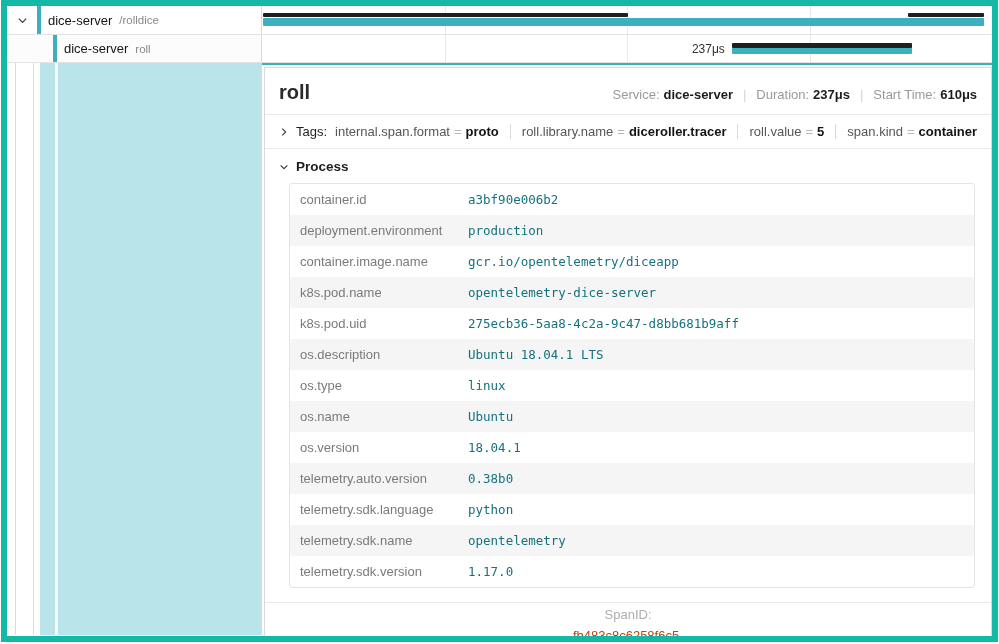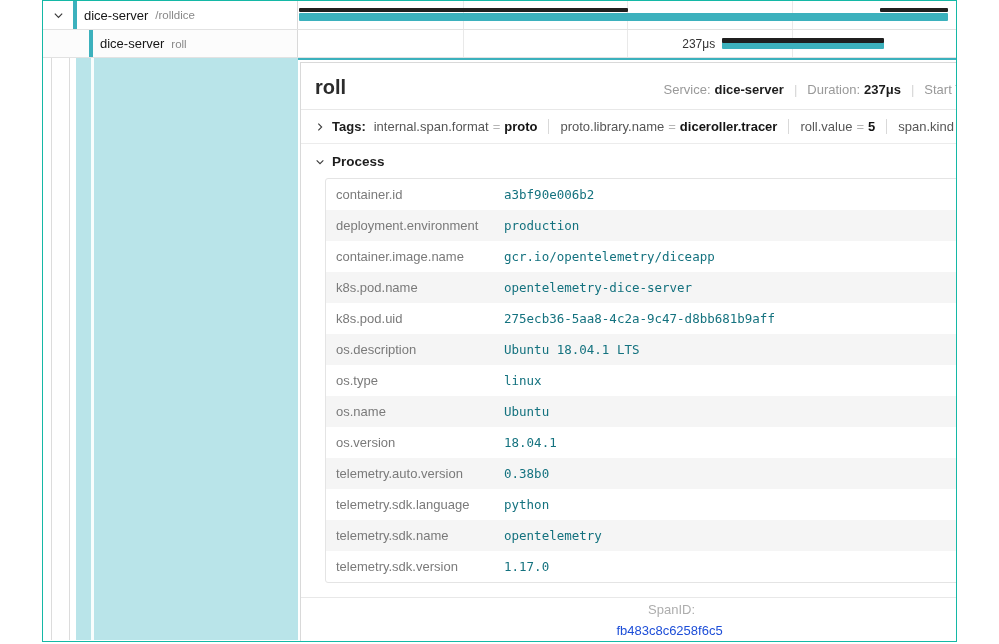--- a/index.html
+++ b/index.html
@@ -1,23 +1,23 @@
 <!DOCTYPE html>
 <html style="--accent: #3cb1bd; --selection: #b9e4e9; --critical: #1f1f1f; --value: #14727f;"><head>
 <meta charset="utf-8">
 <style>
   * { box-sizing: border-box; margin: 0; padding: 0; }
   html,body { background:#fff; }
   body { font-family: "Liberation Sans", sans-serif; }
 
   .page {
     position: relative;
-    width: 915px; height: 642px;
+    width: 997px; height: 642px;
     margin: 0 auto;
-    border: 1px solid #14b8a6;
+    border: 6px solid #14b8a6;
     background: #fff;
     overflow: hidden;
   }
 
   
   .trace-row { display:flex; position:relative; border-bottom:1px solid #e2e2e2; background:#fff; }
   .trace-row.row1 { height: 29px; }
   .trace-row.row2 { height: 28px; }
 
   .name-col {
@@ -82,21 +82,21 @@
   .sep { color:#d5d5d5; margin: 0 10px; }
   .sep::before { content:"|"; }
 
   .tags-row {
     display:flex; align-items:center;
     padding: 9px 14px;
     border-bottom: 1px solid #ececec;
     font-size: 13px;
     cursor:pointer;
   }
-  .tags-label { font-weight:700; color:#1d1d1d; margin: 0 8px 0 7px; }
+  .tags-label { font-weight:400; color:#1d1d1d; margin: 0 8px 0 7px; }
   .tag-item { color:#565656; white-space:nowrap; }
   .tag-item + .tag-item { border-left:1px solid #d9d9d9; margin-left:11px; padding-left:11px; }
   .tag-eq { color:#b5b5b5; margin: 0 4px; }
   .tag-eq::before { content:"="; }
   .tag-val { color:#141414; font-weight:700; }
 
   .process-section { padding: 10px 14px 12px 14px; }
   .process-header { display:flex; align-items:center; cursor:pointer; }
   .process-label { font-weight:700; font-size:13.5px; color:#1d1d1d; margin-left:7px; }
 
@@ -115,21 +115,21 @@
 
   .card-footer {
     border-top: 1px solid #e8e8e8;
     display:flex; justify-content:flex-end; align-items:center;
     padding: 4px 8px;
     gap: 6px;
     font-size: 13px;
     flex-direction: column;
   }
   .spanid-label { color:#adadad; }
-  .spanid-value { color:#1d4ed8; margin-right:4px; }
+  .spanid-value { color:#c2410c; margin-right:4px; }
   .link-btn {
     width:28px; height:22px;
     border:1px solid #d0d0d0; border-radius:3px;
     background:#fff;
     display:inline-flex; align-items:center; justify-content:center;
     cursor:pointer;
   }
 
   .chev-svg { display:block; }
 </style>
@@ -193,21 +193,21 @@
             <span class="stat-label">Service:</span><span class="stat-value">dice-server</span><span class="sep"></span><span class="stat-label">Duration:</span><span class="stat-value">237μs</span><span class="sep"></span><span class="stat-label">Start Time:</span><span class="stat-value">610μs</span>
           </div>
         </div>
 
         <div class="tags-row">
           <svg class="chev-svg" width="10" height="10" viewBox="0 0 24 24">
               <path d="M8 4l8 8-8 8" fill="none" stroke="#3a3a3a" stroke-width="2.6"></path>
             </svg>
           <span class="tags-label">Tags:</span>
           <span class="tag-item"><span>internal.span.format</span><span class="tag-eq"></span><span class="tag-val">proto</span></span>
-          <span class="tag-item"><span>proto.library.name</span><span class="tag-eq"></span><span class="tag-val">diceroller.tracer</span></span>
+          <span class="tag-item"><span>roll.library.name</span><span class="tag-eq"></span><span class="tag-val">diceroller.tracer</span></span>
           <span class="tag-item"><span>roll.value</span><span class="tag-eq"></span><span class="tag-val">5</span></span>
           <span class="tag-item"><span>span.kind</span><span class="tag-eq"></span><span class="tag-val">container</span></span>
         </div>
 
         <div class="process-section">
           <div class="process-header">
             <svg class="chev-svg" width="10" height="10" viewBox="0 0 24 24">
                 <path d="M4 8l8 8 8-8" fill="none" stroke="#3a3a3a" stroke-width="2.6"></path>
               </svg>
             <span class="process-label">Process</span>

